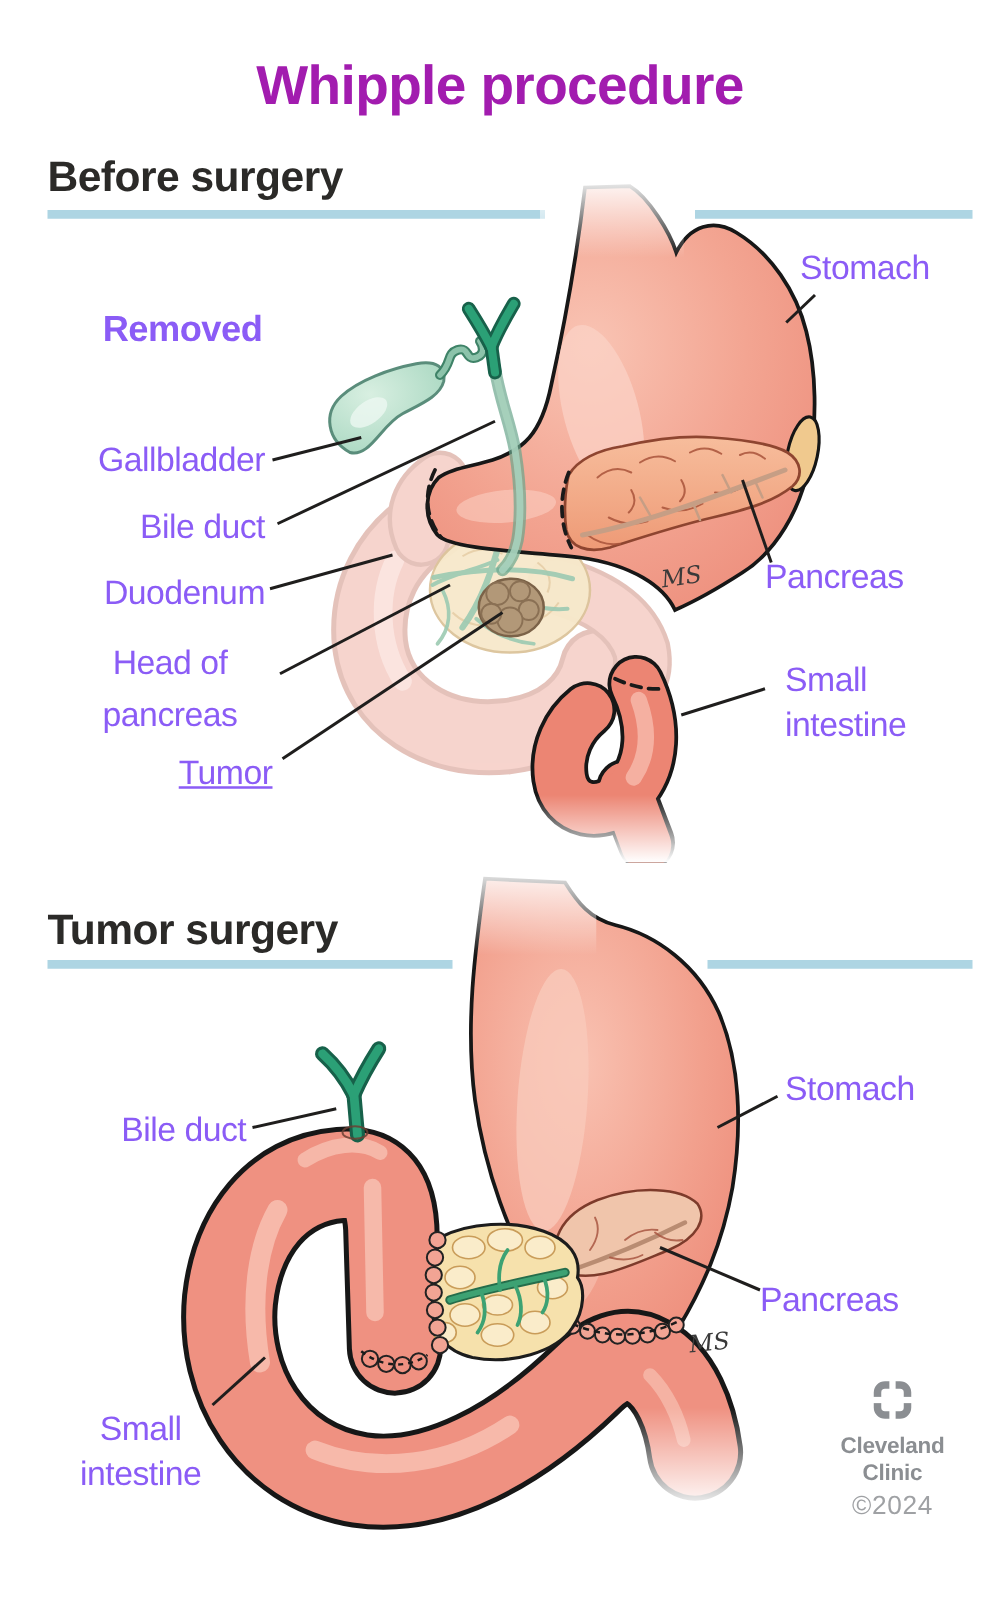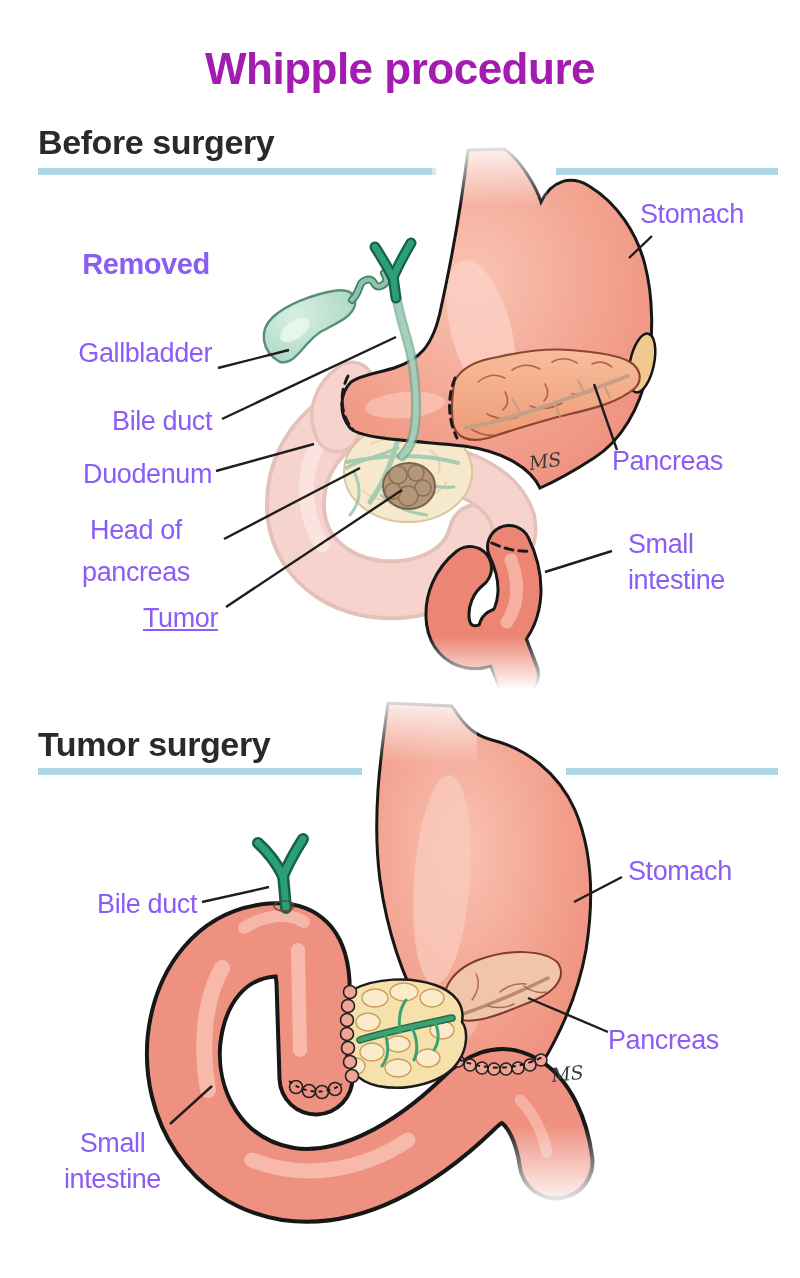--- a/index.html
+++ b/index.html
@@ -181,21 +181,21 @@
       <line x1="617" y1="450" x2="594" y2="384"></line>
       <line x1="612" y1="551" x2="545" y2="572"></line>
     </g>
 
     <text class="sig" x="530" y="470" transform="rotate(-8 530 470)">MS</text>
   </svg>
 
   <div class="lbl bold c" style="left:18px; top:247px; width:256px;">
     <span>Removed</span><br>
   </div>
-  <div class="lbl r" style="left:12px; top:336px; width:200px;">Gallbladder</div>
+  <div class="lbl r" style="left:12px; top:351px; width:200px;">Gallbladder</div>
   <div class="lbl r" style="left:12px; top:404px; width:200px;">Bile duct</div>
   <div class="lbl c lh42" style="left:58px; top:509px; width:156px;">
     <span>Head of</span><br>
     <span>pancreas</span>
   </div>
   <div class="lbl r" style="left:12px; top:457px; width:200px;">Duodenum</div>
   <div class="lbl r" style="left:60px; top:601px; width:158px;text-decoration:underline;">Tumor</div>
   <div class="lbl" style="left:640px; top:197px;">Stomach</div>
   <div class="lbl" style="left:612px; top:444px;">Pancreas</div>
   <div class="lbl lh36" style="left:628px; top:526px;">
@@ -347,14 +347,26 @@
   </svg>
 
   <div class="lbl r" style="left:40px; top:887px; width:157px;">Bile duct</div>
   <div class="lbl" style="left:628px; top:854px;">Stomach</div>
   <div class="lbl" style="left:608px; top:1023px;">Pancreas</div>
   <div class="lbl c lh36" style="left:30px; top:1125px; width:165px;">
     <span>Small</span><br>
     <span>intestine</span>
   </div>
 
+  <div class="footer">
+    <svg width="32" height="32" viewBox="0 0 32 32">
+      <rect x="4" y="4" width="24" height="24" rx="6" fill="none" stroke="#8b8e92" stroke-width="6"></rect>
+      <rect x="13.5" y="0" width="5" height="32" fill="#ffffff"></rect>
+      <rect x="0" y="13.5" width="32" height="5" fill="#ffffff"></rect>
+    </svg>
+    <div class="brand">
+      <span>Cleveland</span><br>
+      <span>Clinic</span>
+    </div>
+    <div class="copyright">©2024</div>
+  </div>
 
 </div>
 
 </body></html>

